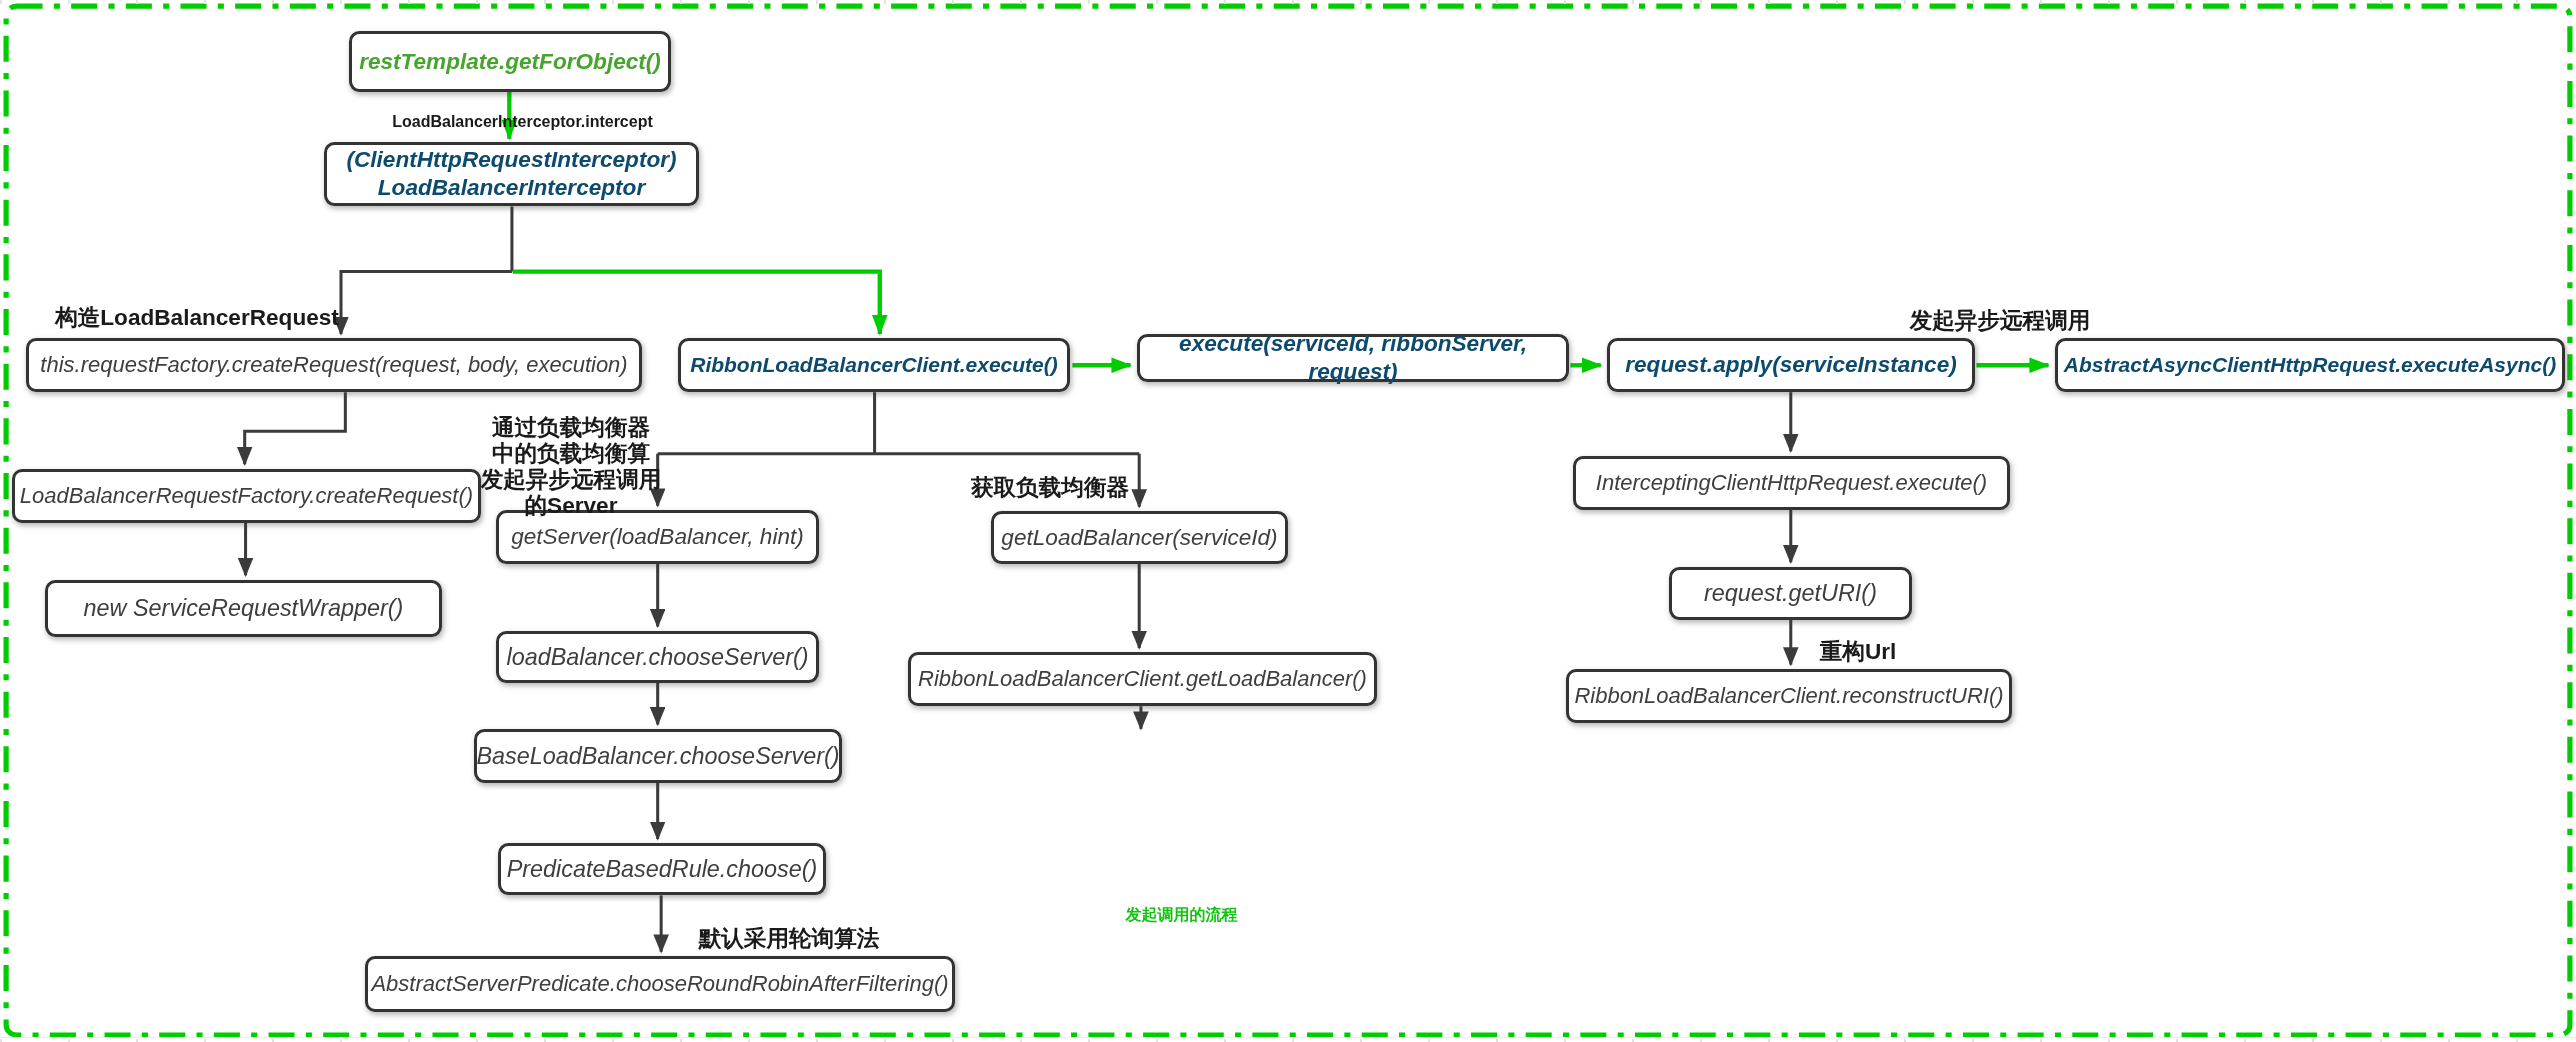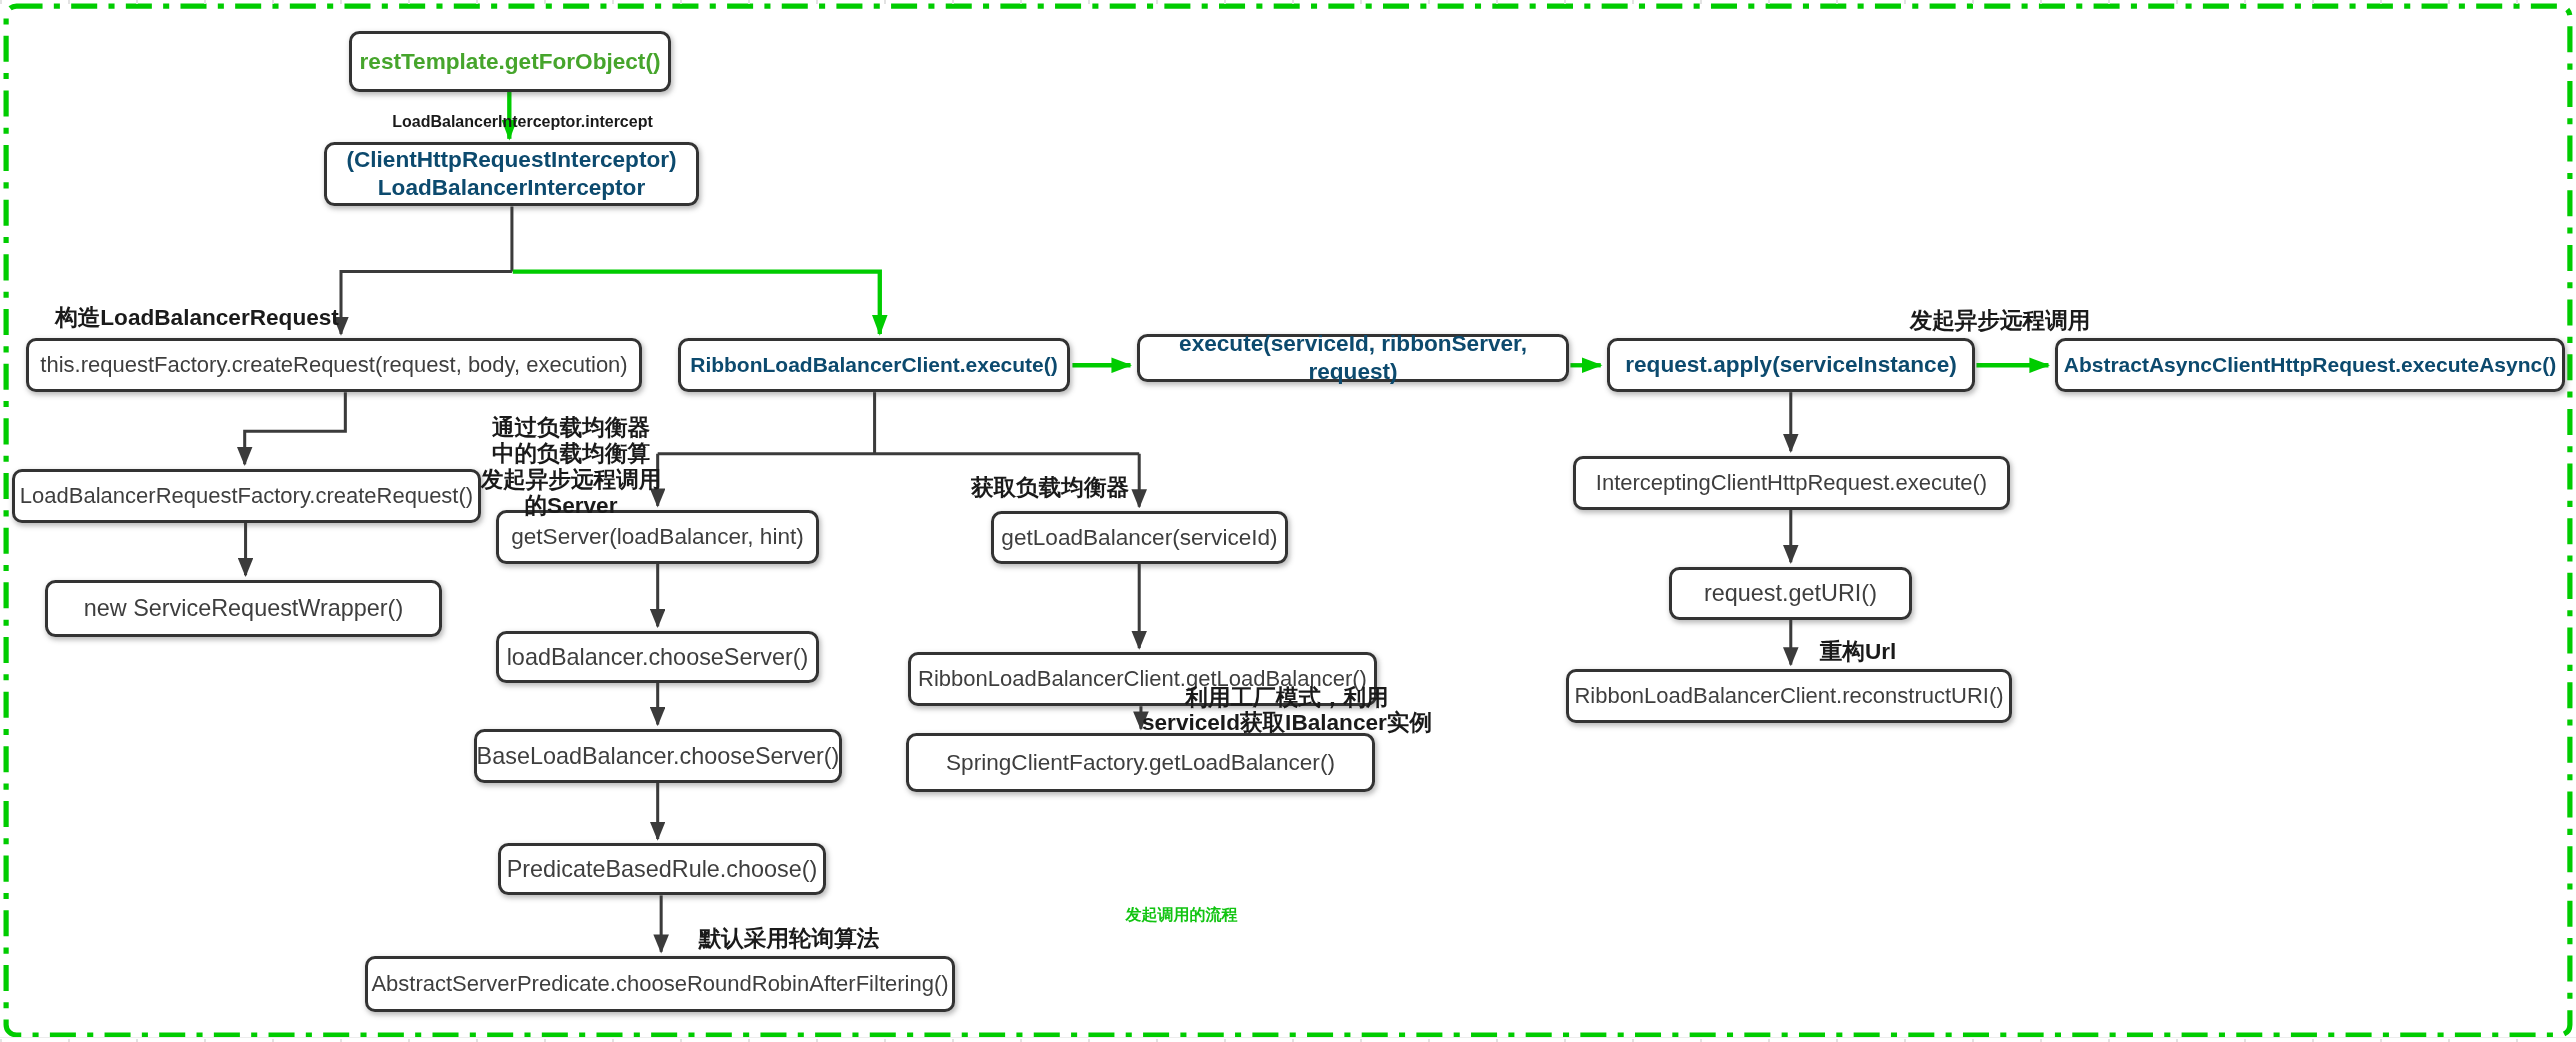--- a/index.html
+++ b/index.html
@@ -17,21 +17,21 @@
     border:3.5px solid #333333;
     border-radius:10.4px;
     box-shadow:1.7px 2.6px 5.2px rgba(60,60,60,.35);
     display:flex;align-items:center;justify-content:center;
     color:#3e3e3e;
     font-size:22.6px;
     line-height:1.22;
     box-sizing:border-box;
     z-index:2;
   }
-  .node span{display:block;white-space:pre;text-align:center;}
+  .node span{display:block;white-space:pre;text-align:center;font-style:italic;}
   .node.bold{font-weight:700;color:#0c4a6e;}
   .node.green-text{color:#46a52c;}
   .fs24{font-size:21px;}
   .fs25{font-size:22px;border-radius:10px;}
   .fs27{font-size:23.4px;}
   .lbl{
     position:absolute;
     font-weight:700;
     color:#1a1a1a;
     font-size:22.6px;
@@ -162,23 +162,20 @@
   </div>
 
   <div class="node" style="left:991px;top:511px;width:297px;height:53px">
     <span>getLoadBalancer(serviceId)</span>
   </div>
 
   <div class="node fs25" style="left:908px;top:652px;width:469px;height:54px">
     <span>RibbonLoadBalancerClient.getLoadBalancer()</span>
   </div>
 
-  <div class="node" style="left:906px;top:733px;width:469px;height:59px">
-    <span>SpringClientFactory.getLoadBalancer()</span>
-  </div>
 
   <div class="node fs25" style="left:1573px;top:456px;width:437px;height:54px">
     <span>InterceptingClientHttpRequest.execute()</span>
   </div>
 
   <div class="node fs27" style="left:1669px;top:567px;width:243px;height:53px">
     <span>request.getURI()</span>
   </div>
 
   <div class="node fs25" style="left:1566px;top:669px;width:446px;height:54px">
@@ -197,24 +194,20 @@
     <span>通过负载均衡器
 中的负载均衡算
 发起异步远程调用
 的Server</span>
   </div>
 
   <div class="lbl" style="left:963px;top:474px;width:174px;height:28px">
     <span>获取负载均衡器</span>
   </div>
 
-  <div class="lbl fs25" style="left:1144px;top:684px;width:286px;height:52px;line-height:25px">
-    <span>利用工厂模式，利用
-serviceId获取IBalancer实例</span>
-  </div>
 
   <div class="lbl" style="left:685px;top:925px;width:208px;height:28px">
     <span>默认采用轮询算法</span>
   </div>
 
   <div class="lbl" style="left:1896px;top:307px;width:208px;height:28px">
     <span>发起异步远程调用</span>
   </div>
 
   <div class="lbl" style="left:1806px;top:638px;width:104px;height:28px">

